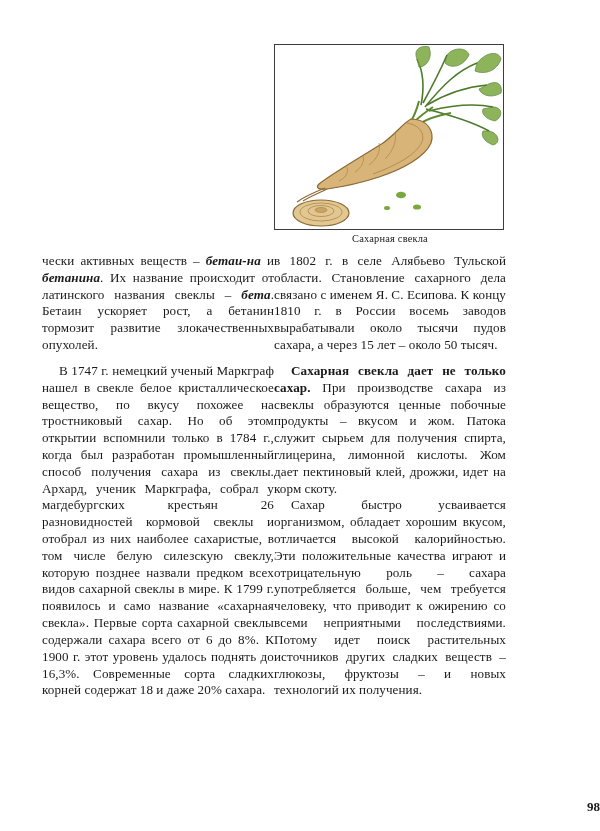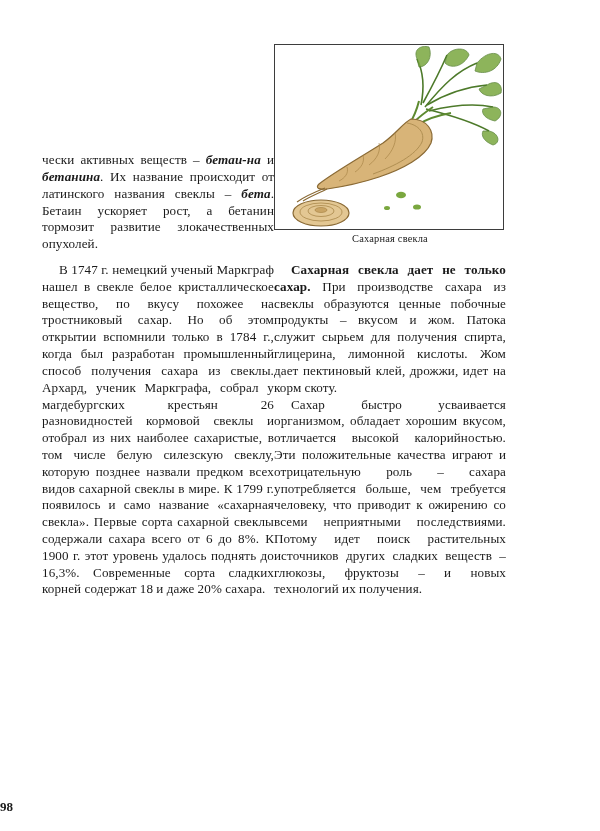--- a/index.html
+++ b/index.html
@@ -64,21 +64,21 @@
     font-size: 10.4px;
     text-align: center;
     margin-top: 3px;
     letter-spacing: 0.2px;
   }
   .pagenum {
     position: absolute;
     bottom: 16px;
     left: 0;
     width: 600px;
-    text-align: left;
+    text-align: right;
     font-size: 13px;
     font-weight: bold;
     margin-top: 25px;
   }
   .spacer {
     height: 9px;
   }
   svg { display: block; }
 </style>
 </head>
@@ -155,20 +155,21 @@
             <g fill="#7aa73f">
               <ellipse cx="126" cy="150" rx="5" ry="3.2"></ellipse>
               <ellipse cx="142" cy="162" rx="4" ry="2.6"></ellipse>
               <ellipse cx="112" cy="163" rx="3" ry="2"></ellipse>
             </g>
           </svg>
         </div>
         <div class="figcaption">Сахарная свекла</div>
       </div>
 
+      <p class="noindent">в 1802 г. в селе Алябьево Тульской области. Становление сахарного дела связано с именем Я. С. Есипова. К концу 1810 г. в России восемь заводов вырабатывали около тысячи пудов сахара, а через 15 лет – около 50 тысяч.</p>
 
       <div class="spacer"></div>
 
       <p>
         <span class="lead">Сахарная свекла дает не только сахар.</span><span> При производстве сахара из свеклы образуются ценные побочные продукты – вкусом и жом. Патока служит сырьем для получения спирта, глицерина, лимонной кислоты. Жом дает пектиновый клей, дрожжи, идет на корм скоту.</span>
       </p>
 
       <p>Сахар быстро усваивается организмом, обладает хорошим вкусом, отличается высокой калорийностью. Эти положительные качества играют и отрицательную роль – сахара употребляется больше, чем требуется человеку, что приводит к ожирению со всеми неприятными последствиями. Потому идет поиск растительных источников других сладких веществ – глюкозы, фруктозы – и новых технологий их получения.</p>
 
     </div>

